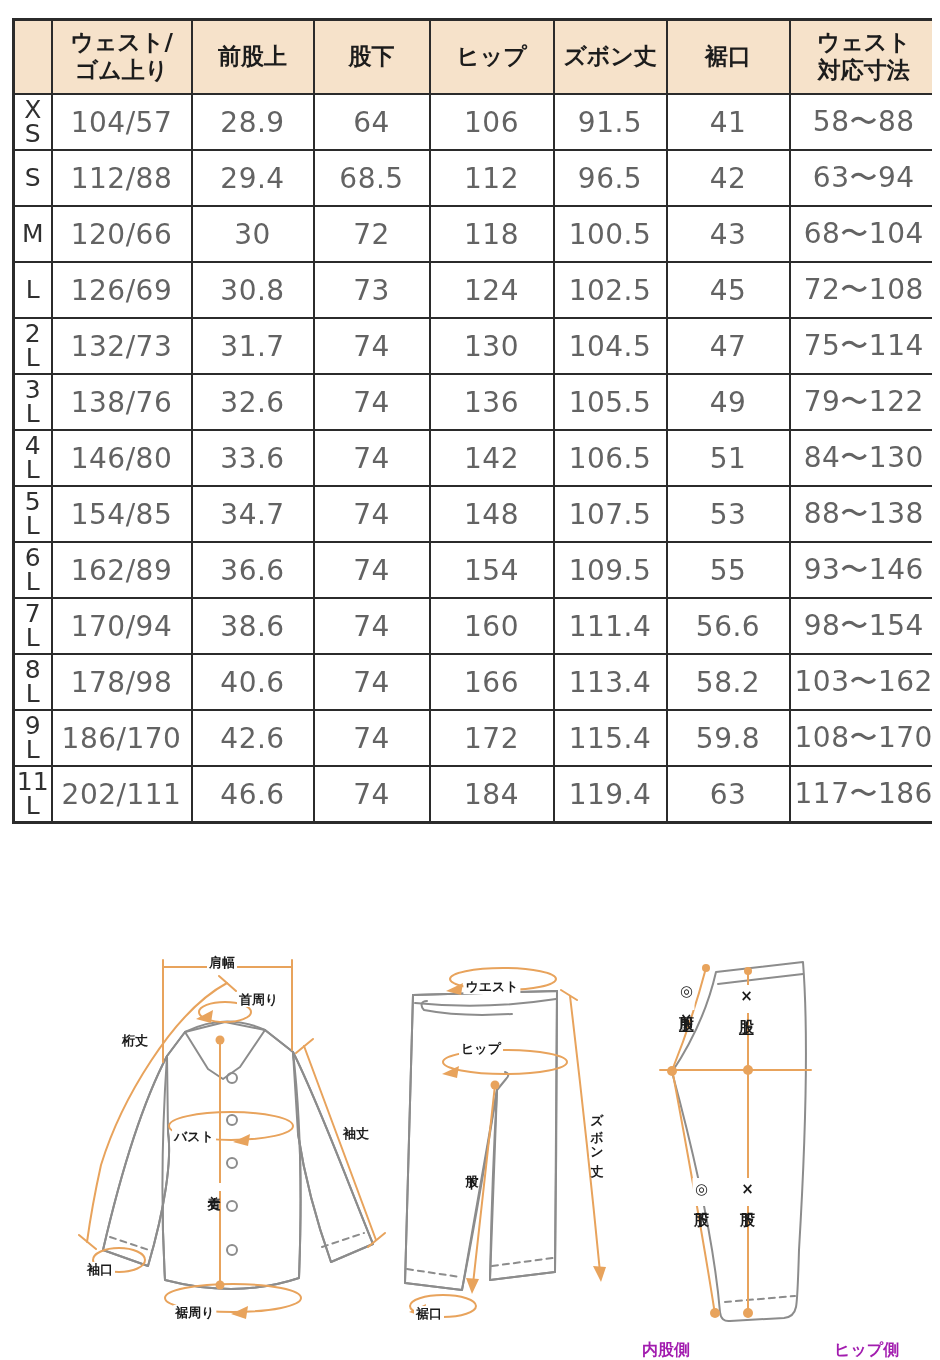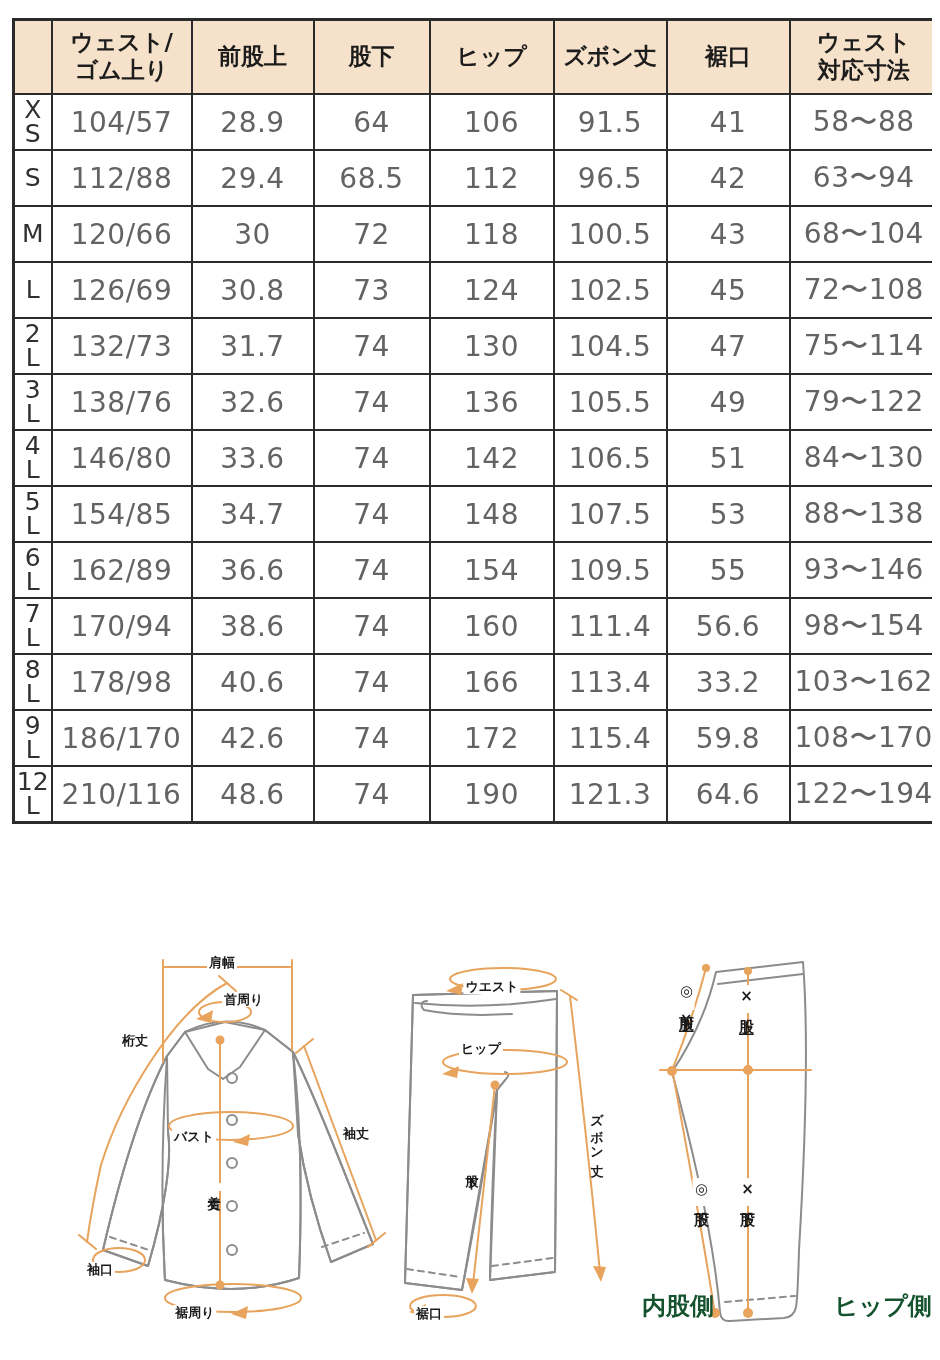--- a/index.html
+++ b/index.html
@@ -13,21 +13,21 @@
   .size-table thead th{background:#f6e2ca;color:#1c1c1c;font-weight:700;font-size:23px;
       line-height:1.2;height:72px;white-space:pre-line;}
   .size-table tbody td{color:#636363;font-size:28px;font-weight:400;height:54px;letter-spacing:0.5px;}
   .size-table tbody td.size{color:#303030;font-size:25px;line-height:0.98;white-space:pre-line;letter-spacing:0;}
   
   .dg{position:absolute;}
   .lab{position:absolute;color:#1b1b1b;font-weight:700;font-size:13px;line-height:1;
        background:#fff;padding:1px 2px;white-space:nowrap;z-index:3;}
   .lab.cx{transform:translateX(-50%);}
   .lab.v{writing-mode:vertical-rl;text-orientation:upright;letter-spacing:2px;padding:2px 1px;}
-  .lab.gray{color:#14532d;font-size:24px;font-weight:700;background:transparent;}
+  .lab.gray{color:#a21caf;font-size:16px;font-weight:700;background:transparent;margin-top:48px;}
   .note{position:absolute;left:70px;top:1326px;color:#232323;font-size:24px;font-weight:700;
         letter-spacing:1px;margin-top:42px;}
   .gline{stroke:#8c8c8c;stroke-width:2;fill:none;stroke-linecap:round;stroke-linejoin:round;}
   .gfill{stroke:#8c8c8c;stroke-width:2;fill:#ffffff;stroke-linejoin:round;}
   .oline{stroke:#e8a35c;stroke-width:2;fill:none;stroke-linecap:round;}
   .odot{fill:#e8a35c;stroke:none;}
   .otri{fill:#e8a35c;stroke:none;}
   .dash{stroke-dasharray:6 5;}
 </style>
 </head>
@@ -169,44 +169,44 @@
           <td>98〜154</td>
         </tr>
         <tr>
           <td class="size">8
 L</td>
           <td>178/98</td>
           <td>40.6</td>
           <td>74</td>
           <td>166</td>
           <td>113.4</td>
-          <td>33.2</td>
+          <td>58.2</td>
           <td>103〜162</td>
         </tr>
         <tr>
           <td class="size">9
 L</td>
           <td>186/170</td>
           <td>42.6</td>
           <td>74</td>
           <td>172</td>
           <td>115.4</td>
           <td>59.8</td>
           <td>108〜170</td>
         </tr>
         <tr>
-          <td class="size">12
-L</td>
-          <td>210/116</td>
-          <td>48.6</td>
-          <td>74</td>
-          <td>190</td>
-          <td>121.3</td>
-          <td>64.6</td>
-          <td>122〜194</td>
+          <td class="size">11
+L</td>
+          <td>202/111</td>
+          <td>46.6</td>
+          <td>74</td>
+          <td>184</td>
+          <td>119.4</td>
+          <td>63</td>
+          <td>117〜186</td>
         </tr>
       </tbody>
     </table>
 
   <svg class="dg" style="left:55px;top:950px;" width="345" height="385" viewBox="0 0 345 385">
     <g>
       <path class="gfill" d="M112,106 C107,180 106,260 110,330 C156,342 202,342 244,328 C247,250 246,170 238,102 L210,80 L170,72 L130,82 Z" stroke="none" fill="#ffffff"></path>
       <path class="gfill" d="M112,106 C88,152 66,222 48,300 L93,316 C110,258 117,210 113,182 Z" stroke="none" fill="#ffffff"></path>
       <path class="gfill" d="M238,102 C263,152 288,220 318,294 L276,312 C256,256 247,210 243,184 Z" stroke="none" fill="#ffffff"></path>
       <path class="gline" d="M112,106 C107,180 106,260 110,330 C156,342 202,342 244,328 C247,250 246,170 238,102"></path>
@@ -283,21 +283,21 @@
       <circle class="odot" cx="24" cy="121" r="5"></circle>
       <circle class="odot" cx="100" cy="120" r="5"></circle>
       <path class="oline" d="M25,124 C40,205 57,300 66,358"></path>
       <circle class="odot" cx="67" cy="363" r="5"></circle>
       <path class="oline" d="M100,122 V358"></path>
       <circle class="odot" cx="100" cy="363" r="5"></circle>
     </g>
   </svg>
 
   <span class="lab cx" style="left:222px;top:955px;">肩幅</span>
-  <span class="lab" style="left:222px;top:992px;text-align:center;">首周り</span>
+  <span class="lab" style="left:237px;top:992px;text-align:center;">首周り</span>
   <span class="lab cx" style="left:135px;top:1033px;">桁丈</span>
   <span class="lab cx" style="left:356px;top:1126px;">袖丈</span>
   <span class="lab cx" style="left:194px;top:1129px;">バスト</span>
   <span class="lab v cx" style="left:214px;top:1183px;">着丈</span>
   <span class="lab" style="left:85px;top:1262px;">袖口</span>
   <span class="lab cx" style="left:195px;top:1305px;">裾周り</span>
 
   <span class="lab cx" style="left:492px;top:955px;margin-top:24px;">ウエスト</span>
   <span class="lab cx" style="left:481px;top:1041px;">ヒップ</span>
   <span class="lab v cx" style="left:597px;top:1102px;">ズボン丈</span>

